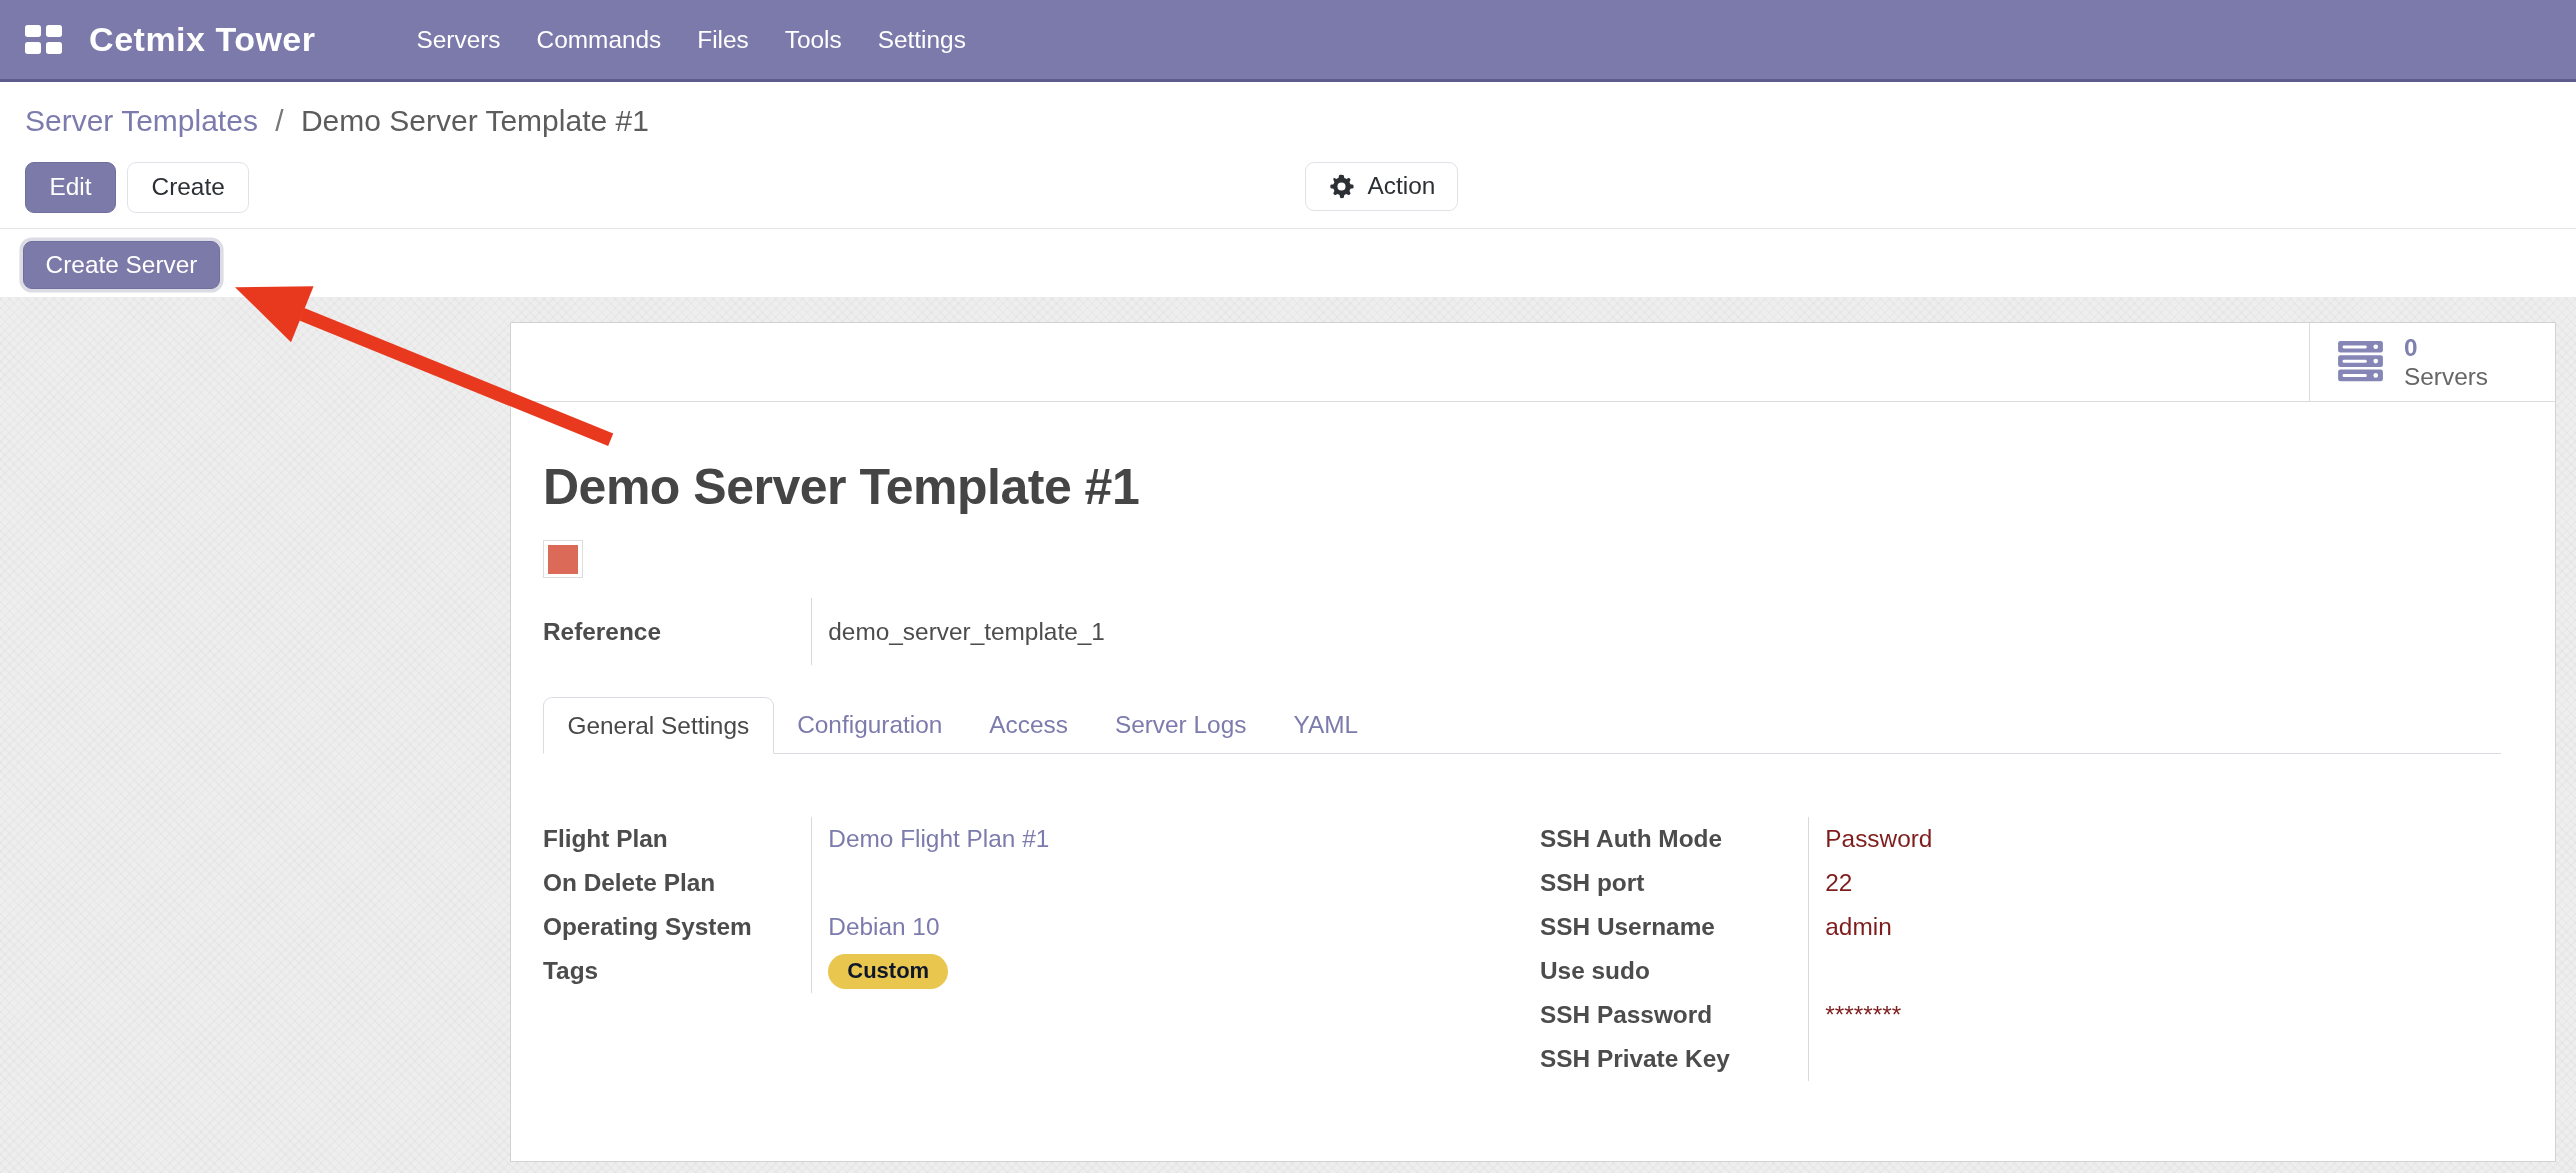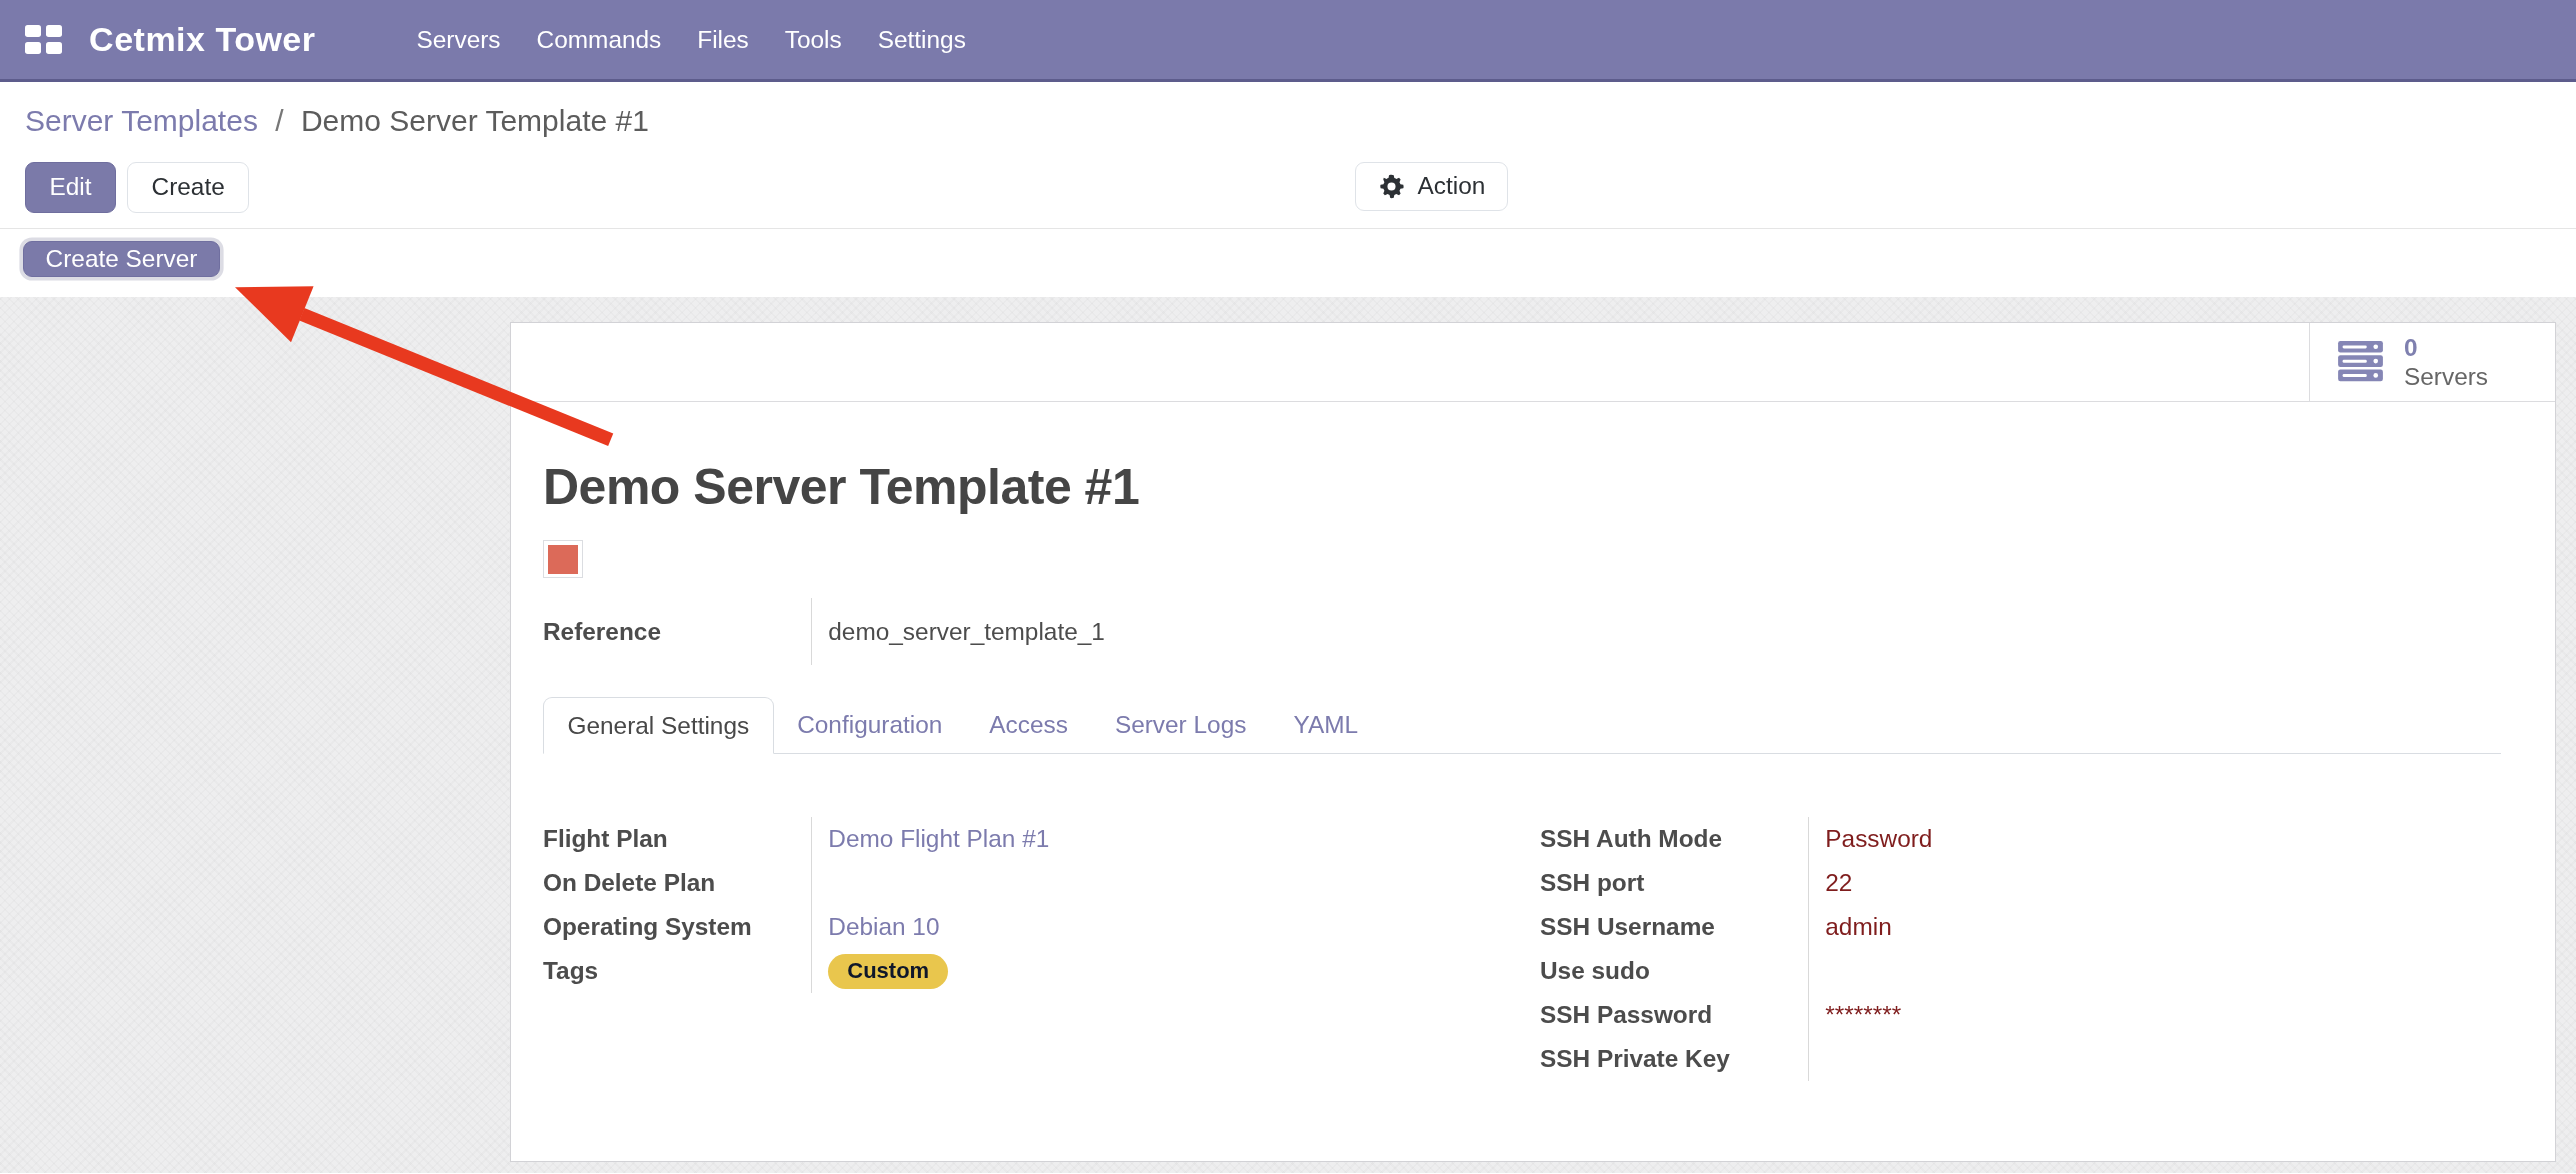--- a/index.html
+++ b/index.html
@@ -29,32 +29,32 @@
   .breadcrumb .current { color:#5c5c5c; }
 
   
   .btn-row { position:relative; padding:0 25px; margin-top:23.5px; height:51px; display:flex; gap:11px; }
   .btn {
     font-family:inherit; font-size:24.4px; border-radius:9px;
     padding:10px 23.5px; cursor:pointer; line-height:1.1;
   }
   .btn-primary { background:var(--primary_button,#7b7aa9); color:#fff; border:0.9px solid #6f6e9e; }
   .btn-secondary { background:#fff; color:#2c3034; border:0.9px solid #dfe3e8; }
-  .action-btn { position:absolute; left:1355px; top:0; display:flex; align-items:center; gap:12.6px; padding:10px 22px; }
+  .action-btn { position:absolute; left:1305px; top:0; display:flex; align-items:center; gap:12.6px; padding:10px 22px; }
   .gear-svg { width:27px; height:27px; display:block; }
 
   
   .statusbar {
     margin-top:15.4px; border-top:0.9px solid #e5e5e5;
     background:#fff; padding:11.7px 0 11.7px 22.6px; height:69px;
   }
   .create-server {
     background:var(--primary_button,#7b7aa9); color:#fff;
     border:0.9px solid #706fa0; border-radius:9px;
-    box-shadow:0 0 0 3.6px #dcdce4; padding:4px 22px;
+    box-shadow:0 0 0 3.6px #dcdce4; padding:10px 22px;
   }
 
   
   .content {
     height:876px;
     background-color:#eeeeef;
     background-image:
       repeating-linear-gradient(45deg, rgba(0,0,0,0.018) 0 1.8px, transparent 1.8px 6.3px),
       repeating-linear-gradient(-45deg, rgba(0,0,0,0.018) 0 1.8px, transparent 1.8px 6.3px);
     padding-top:25px;

